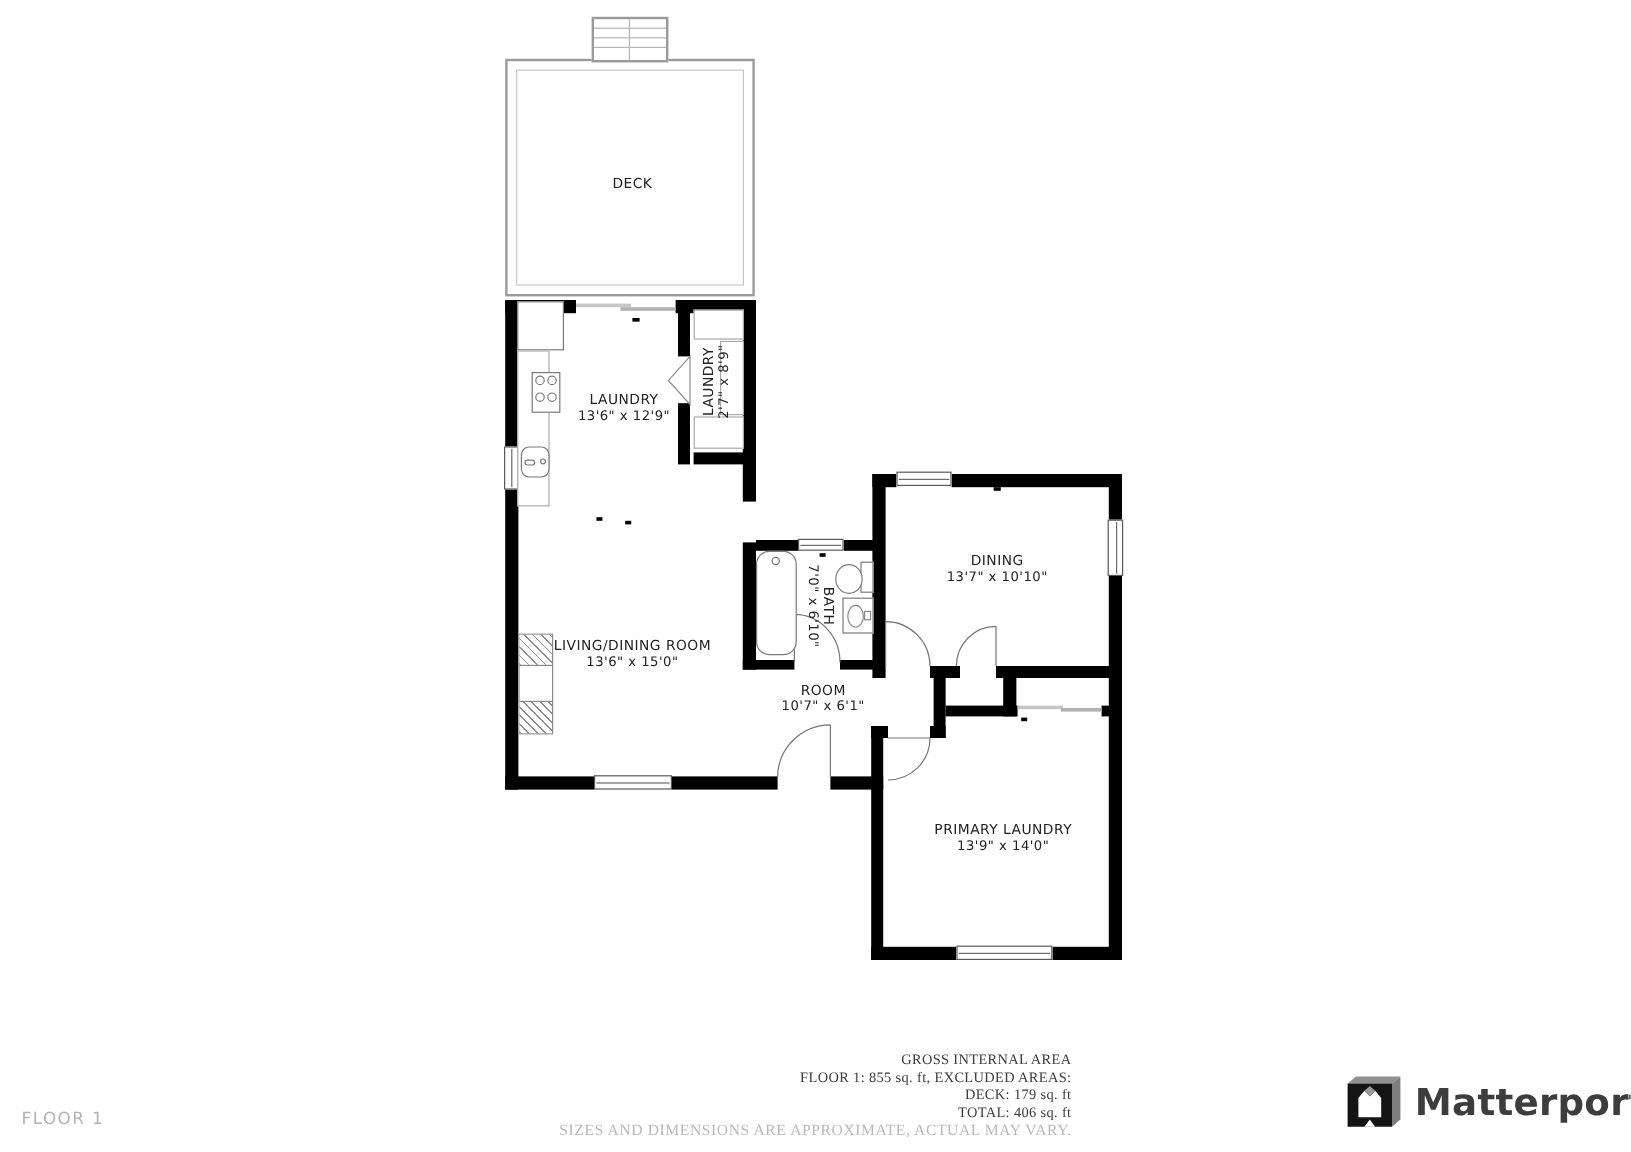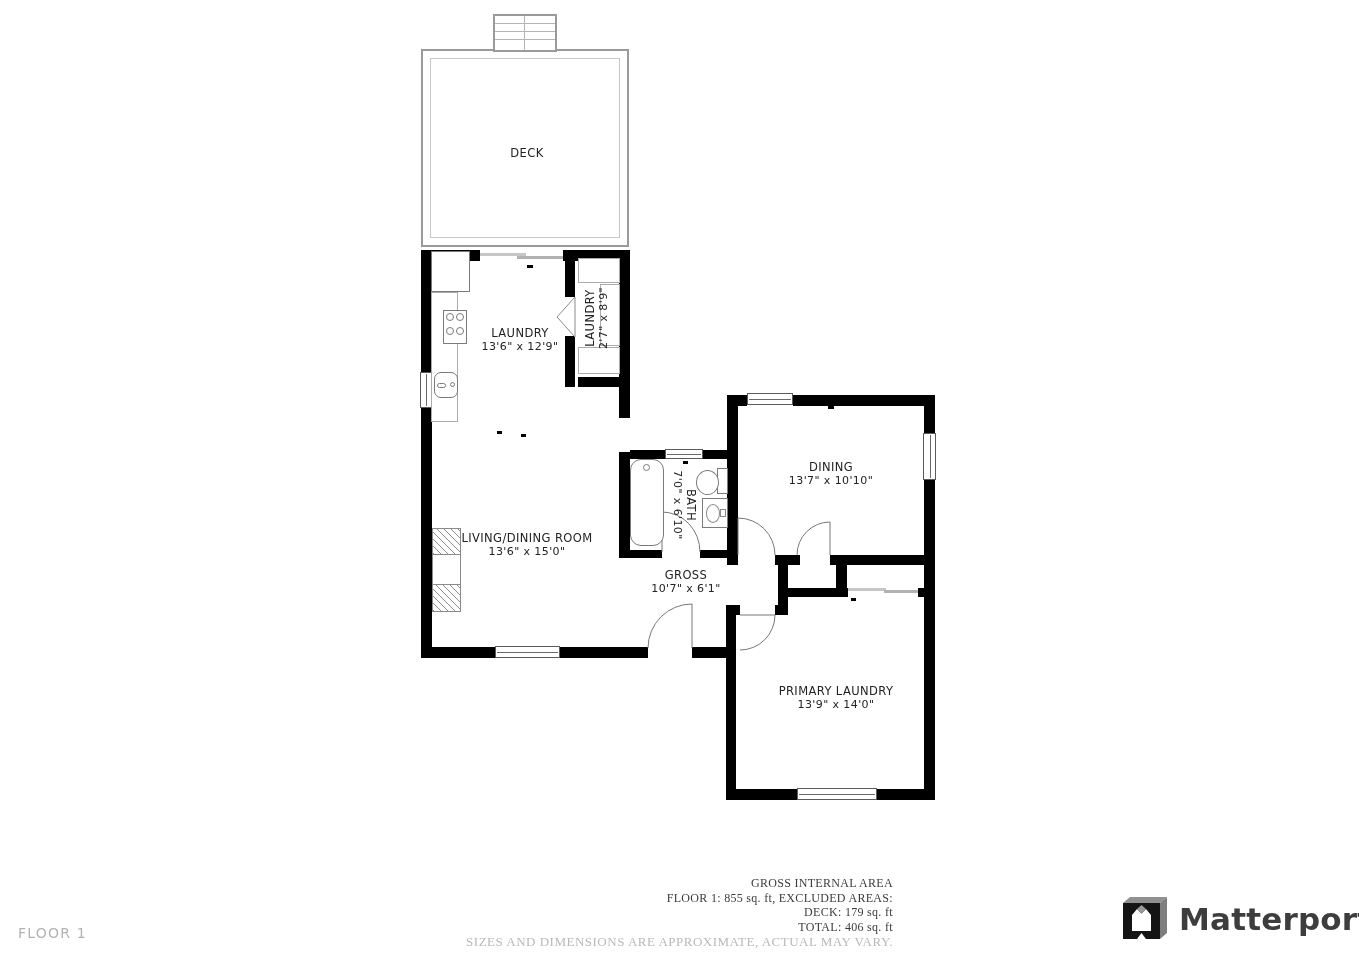--- a/index.html
+++ b/index.html
@@ -163,21 +163,21 @@
   </div>
   <div class="label" style="left:831px;top:474px;">
     <div>DINING</div>
     <div class="dims">13'7" x 10'10"</div>
   </div>
   <div class="label" style="left:527px;top:545px;">
     <div>LIVING/DINING ROOM</div>
     <div class="dims">13'6" x 15'0"</div>
   </div>
   <div class="label" style="left:686px;top:582px;">
-    <div>GROSS</div>
+    <div>ROOM</div>
     <div class="dims">10'7" x 6'1"</div>
   </div>
   <div class="label" style="left:836px;top:698px;">
     <div>PRIMARY LAUNDRY</div>
     <div class="dims">13'9" x 14'0"</div>
   </div>
 
   <div class="summary">
     <div>GROSS INTERNAL AREA</div>
     <div>FLOOR 1: 855 sq. ft, EXCLUDED AREAS:</div>

